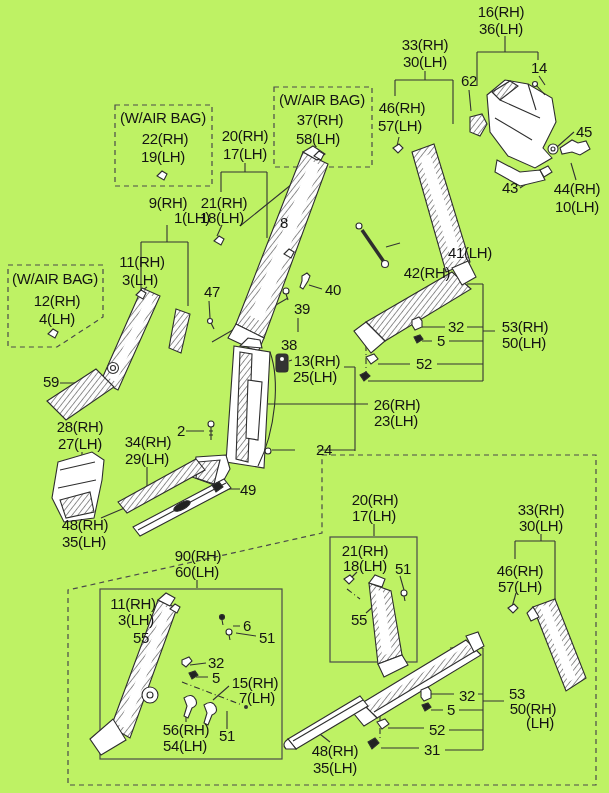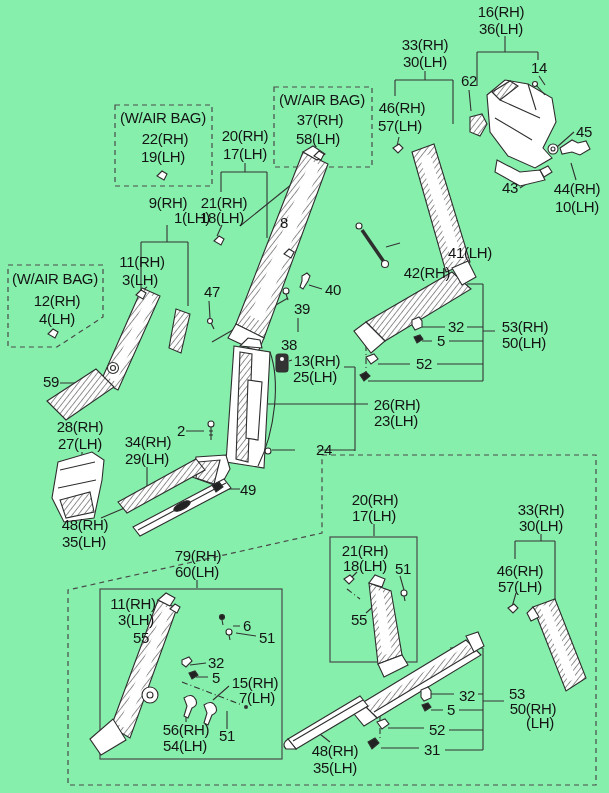--- a/index.html
+++ b/index.html
@@ -1,16 +1,16 @@
 <!DOCTYPE html>
 <html><head>
 <meta charset="utf-8">
 <style>
   html,body{margin:0;padding:0;background:#fff;}
-  #canvas{position:relative;width:609px;height:793px;background:#86efac;overflow:hidden;
+  #canvas{position:relative;width:609px;height:793px;background:#bef264;overflow:hidden;
           font-family:"Liberation Sans",sans-serif;}
   #art{position:absolute;left:0;top:0;}
   #callout-layer{position:absolute;left:0;top:0;width:609px;height:793px;}
   .lbl{position:absolute;transform:translate(-50%,-50%);font-size:15px;line-height:1.05;
        color:#141414;white-space:nowrap;letter-spacing:-0.3px;}
 </style>
 </head>
 <body>
 
 <div id="canvas">
@@ -335,21 +335,21 @@
       <div class="lbl" style="left: 396px; top: 421px;">23(LH)</div>
       <div class="lbl" style="left: 324px; top: 450px;">24</div>
       <div class="lbl" style="left: 80px; top: 427px;">28(RH)</div>
       <div class="lbl" style="left: 80px; top: 444px;">27(LH)</div>
       <div class="lbl" style="left: 148px; top: 442px;">34(RH)</div>
       <div class="lbl" style="left: 147px; top: 459px;">29(LH)</div>
       <div class="lbl" style="left: 181px; top: 431px;">2</div>
       <div class="lbl" style="left: 248px; top: 490px;">49</div>
       <div class="lbl" style="left: 85px; top: 525px;">48(RH)</div>
       <div class="lbl" style="left: 84px; top: 542px;">35(LH)</div>
-      <div class="lbl" style="left: 198px; top: 556px;">79(RH)</div>
+      <div class="lbl" style="left: 198px; top: 556px;">90(RH)</div>
       <div class="lbl" style="left: 197px; top: 572px;">60(LH)</div>
       <div class="lbl" style="left: 133px; top: 604px;">11(RH)</div>
       <div class="lbl" style="left: 136px; top: 620px;">3(LH)</div>
       <div class="lbl" style="left: 141px; top: 638px;">55</div>
       <div class="lbl" style="left: 247px; top: 626px;">6</div>
       <div class="lbl" style="left: 267px; top: 638px;">51</div>
       <div class="lbl" style="left: 216px; top: 663px;">32</div>
       <div class="lbl" style="left: 216px; top: 678px;">5</div>
       <div class="lbl" style="left: 255px; top: 683px;">15(RH)</div>
       <div class="lbl" style="left: 257px; top: 698px;">7(LH)</div>

